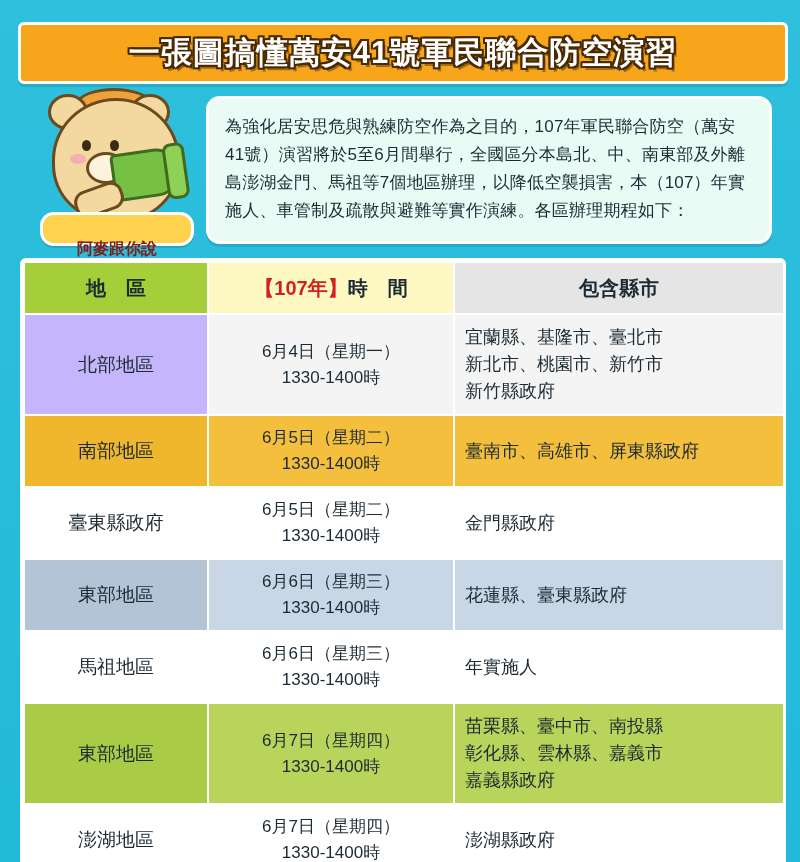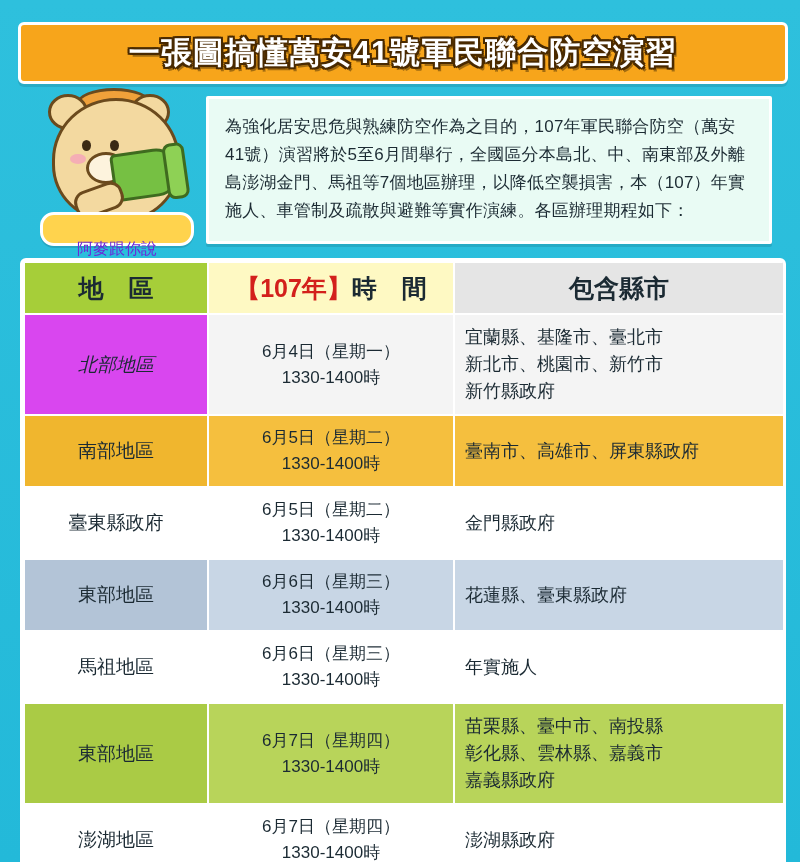--- a/index.html
+++ b/index.html
@@ -159,35 +159,35 @@
     background: #ffd34d;
     border: 3px solid #ffffff;
     border-radius: 14px;
     display: flex;
     align-items: center;
     justify-content: center;
     box-shadow: 0 2px 0 rgba(0,0,0,.12);
   }
   .name-tag span {
     font-size: 16px;
-    font-weight: normal;
-    color: #6d28d9;
+    font-weight: bold;
+    color: #7f1d1d;
     margin-top: 40px;
   }
 
   
   .intro {
     position: absolute;
     left: 206px;
     top: 96px;
     width: 566px;
     min-height: 148px;
     background: #e9fbf4;
     border: 3px solid #ffffff;
-    border-radius: 2px;
+    border-radius: 14px;
     box-sizing: border-box;
     padding: 14px 16px 12px 16px;
     box-shadow: 0 3px 0 rgba(0,0,0,.10);
   }
   .intro p {
     margin: 0;
     font-size: 17px;
     line-height: 28px;
     color: #1c2b33;
     letter-spacing: .2px;
@@ -209,21 +209,21 @@
     border-collapse: collapse;
     width: 100%;
     table-layout: fixed;
   }
   col.c1 { width: 184px; }
   col.c2 { width: 246px; }
   col.c3 { width: 330px; }
 
   thead th {
     height: 50px;
-    font-size: 25px;
+    font-size: 20px;
     font-weight: bold;
     color: #1b2a33;
     border: 2px solid #ffffff;
     padding: 0 6px;
   }
   th.h1 { background: #a6ce39; }
   th.h2 { background: #fef9c3; }
   th.h3 { background: #e5e5e5; }
   .h2 .hl { color: #d3201c; }
 
@@ -244,21 +244,21 @@
     font-size: 17px;
     line-height: 26px;
   }
   td.col-cities {
     text-align: left;
     font-size: 18px;
     line-height: 27px;
   }
 
   
-  tr.t-grey td.col-region { background: #d946ef; font-style: italic; }
+  tr.t-grey td.col-region { background: #c4b5fd; }
   tr.t-grey td.col-time   { background: #f4f4f4; }
   tr.t-grey td.col-cities { background: #f4f4f4; }
 
   tr.t-yellow td { background: #f5bf3e; }
   tr.t-yellow td.col-region { background: #f0b62e; }
 
   tr.t-white td { background: #ffffff; }
   tr.t-white td.col-region { background: #ffffff; }
 
   tr.t-blue td { background: #c8d6e5; }

